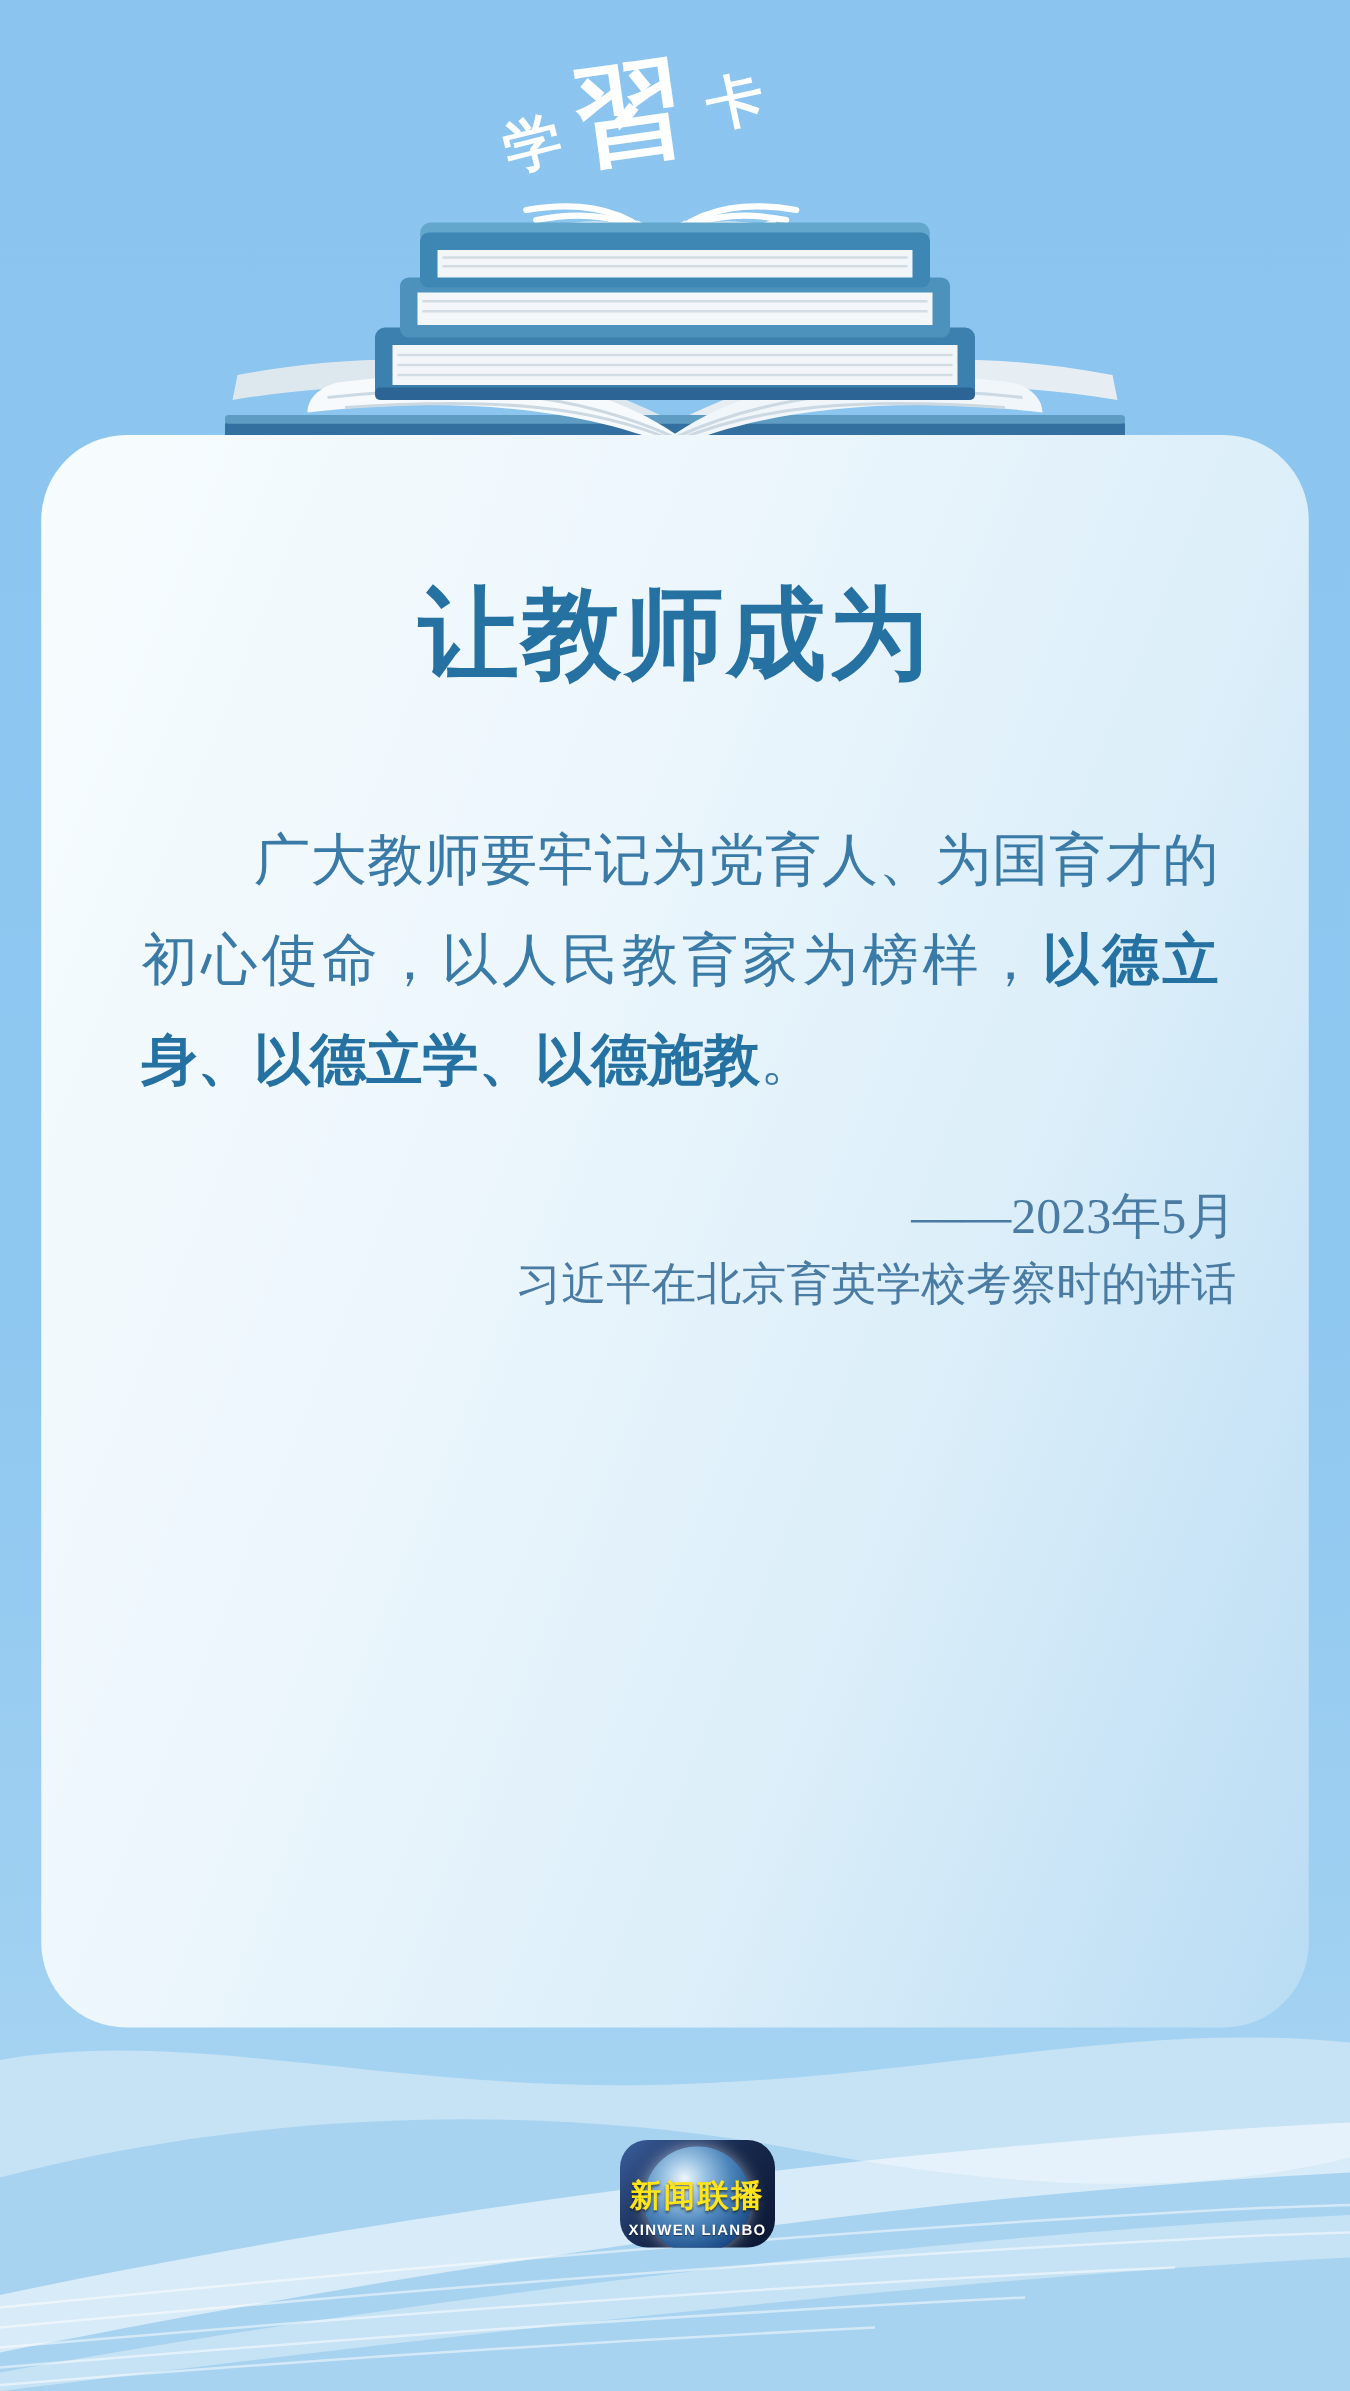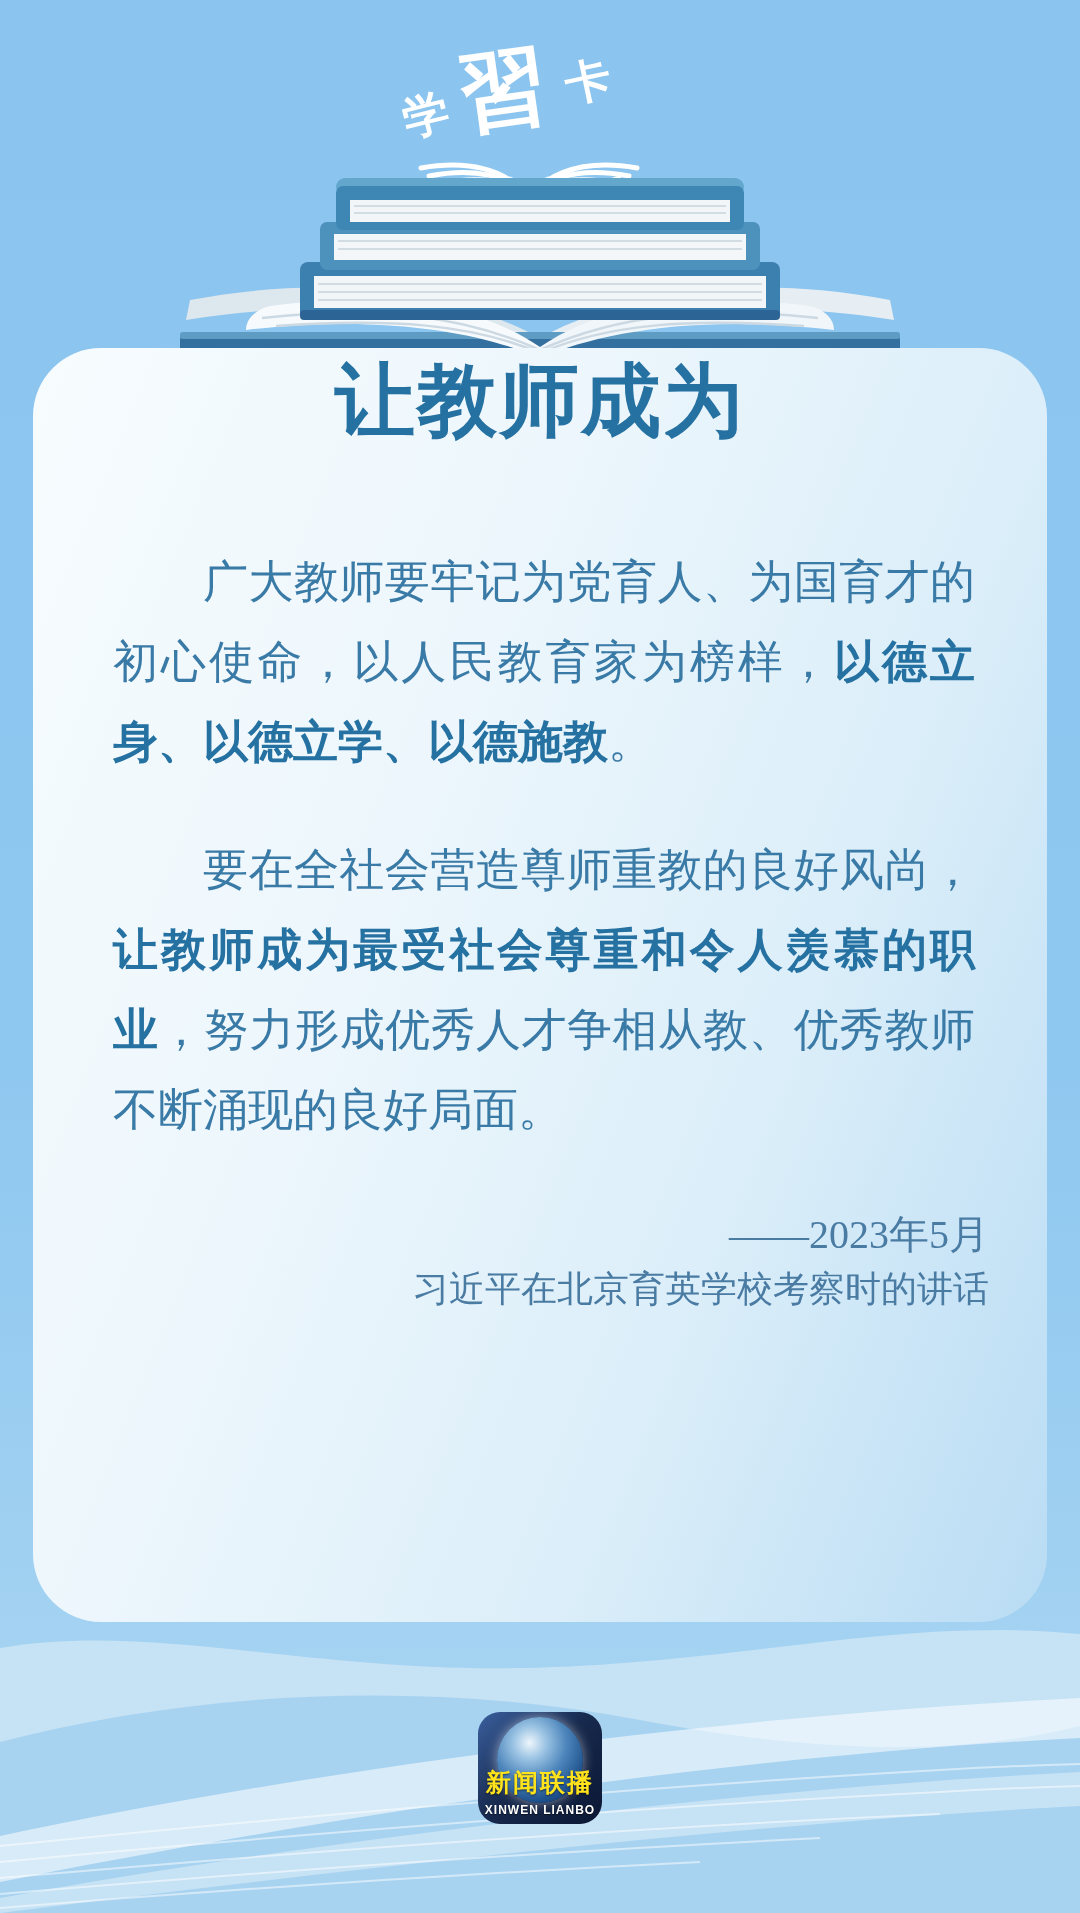--- a/index.html
+++ b/index.html
@@ -23,21 +23,21 @@
   
   .books { position:absolute; left:150px; top:142px; }
 
   
   .card {
     position:absolute; left:33px; top:348px; width:1014px; height:1274px;
     border-radius:68px;
     background:linear-gradient(112deg,#f7fcfe 0%,#ecf6fc 38%,#dbeef9 68%,#b9dcf4 100%);
   }
   .card-title {
-    text-align:center;
+    margin-top:106px; text-align:center;
     font-size:80px; line-height:106px; font-weight:bold;
     color:#2571a1; letter-spacing:2px;
   }
   .card-body {
     margin:88px 56px 0 64px;
     font-size:45px; line-height:80px; color:#3a7aa6;
     text-align:justify;
   }
   .card-body p { text-indent:2em; margin:16px; }
   .card-body p + p { margin-top:48px; }
@@ -48,21 +48,21 @@
     color:#4a7ba3;
   }
   .attribution .attr-date   { font-size:40px; line-height:54px; }
   .attribution .attr-source { font-size:36px; line-height:54px; }
 
   
   .waves { position:absolute; left:0; top:1530px; }
 
   
   .app-logo {
-    position:absolute; left:478px; top:1712px; width:124px; height:112px;
+    position:absolute; left:496px; top:1712px; width:124px; height:86px;
     border-radius:22px; overflow:hidden;
     background:linear-gradient(135deg,#3a5f9e 0%,#17294d 48%,#0b1733 100%);
   }
   .earth {
     position:absolute; left:19px; top:5px; width:86px; height:86px; border-radius:50%;
     background:radial-gradient(circle at 38% 30%,#eef6fb 0%,#9cc4e4 20%,#4c85bb 46%,#1d4f8a 74%,#0d2c5a 100%);
     box-shadow:0 0 12px rgba(255,255,255,.5);
   }
   .app-cn {
     position:absolute; bottom:25px; width:100%; text-align:center;
@@ -140,21 +140,20 @@
       <line x1="204" y1="71" x2="576" y2="71"></line>
     </g>
   </svg>
 
   <div class="card">
     <div class="card-title">
       <div>让教师成为</div>
     </div>
     <div class="card-body">
       <p><span>广大教师要牢记为党育人、为国育才的初心使命，以人民教育家为榜样，</span><b>以德立身、以德立学、以德施教</b><span>。</span></p>
-      <p><span>要在全社会营造尊师重教的良好风尚，</span><b>让教师成为最受社会尊重和令人羡慕的职业</b><span>，努力形成优秀人才争相从教、优秀教师不断涌现的良好局面。</span></p>
     </div>
     <div class="attribution">
       <div class="attr-date">——2023年5月</div>
       <div class="attr-source">习近平在北京育英学校考察时的讲话</div>
     </div>
   </div>
 
   <svg class="waves" width="1080" height="383" viewBox="0 0 1080 383" preserveAspectRatio="none">
     <path d="M0,118 C150,92 310,142 520,138 C740,134 900,86 1080,104 L1080,383 L0,383 Z" fill="#c6e2f5"></path>
     <path d="M0,212 C200,160 430,150 640,190 C820,224 960,226 1080,196 L1080,383 L0,383 Z" fill="#a8d3f0"></path>

